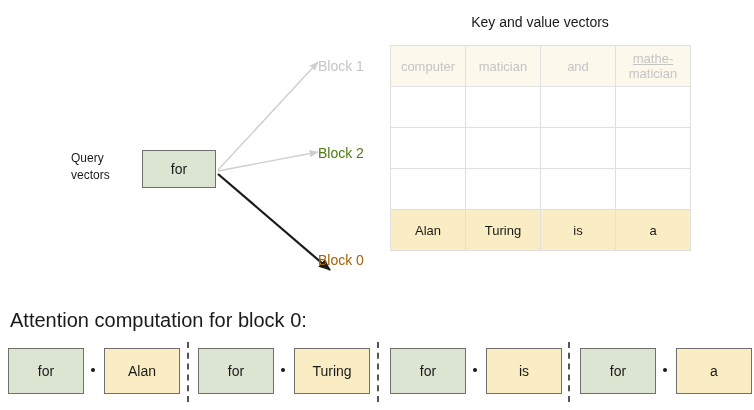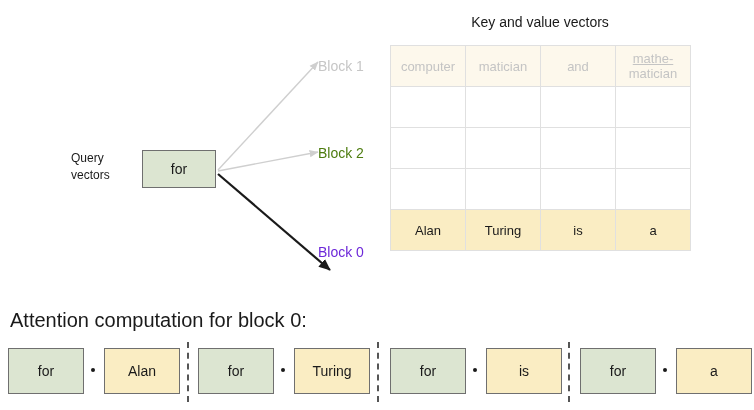--- a/index.html
+++ b/index.html
@@ -78,21 +78,21 @@
 
   
   .block-label {
     position: absolute;
     font-size: 14px;
     white-space: nowrap;
     width: 66px;
   }
   #block-label-1 { left: 318px; top: 58px;  color: #c6c6c6; }
   #block-label-2 { left: 318px; top: 145px; color: #4d7c0f; }
-  #block-label-0 { left: 318px; top: 244px; color: #6d28d9; }
+  #block-label-0 { left: 318px; top: 252px; color: #a16207; }
 
   
   #kv-table {
     position: absolute;
     left: 390px;
     top: 45px;
     width: 300px;
     border-collapse: collapse;
     table-layout: fixed;
   }

